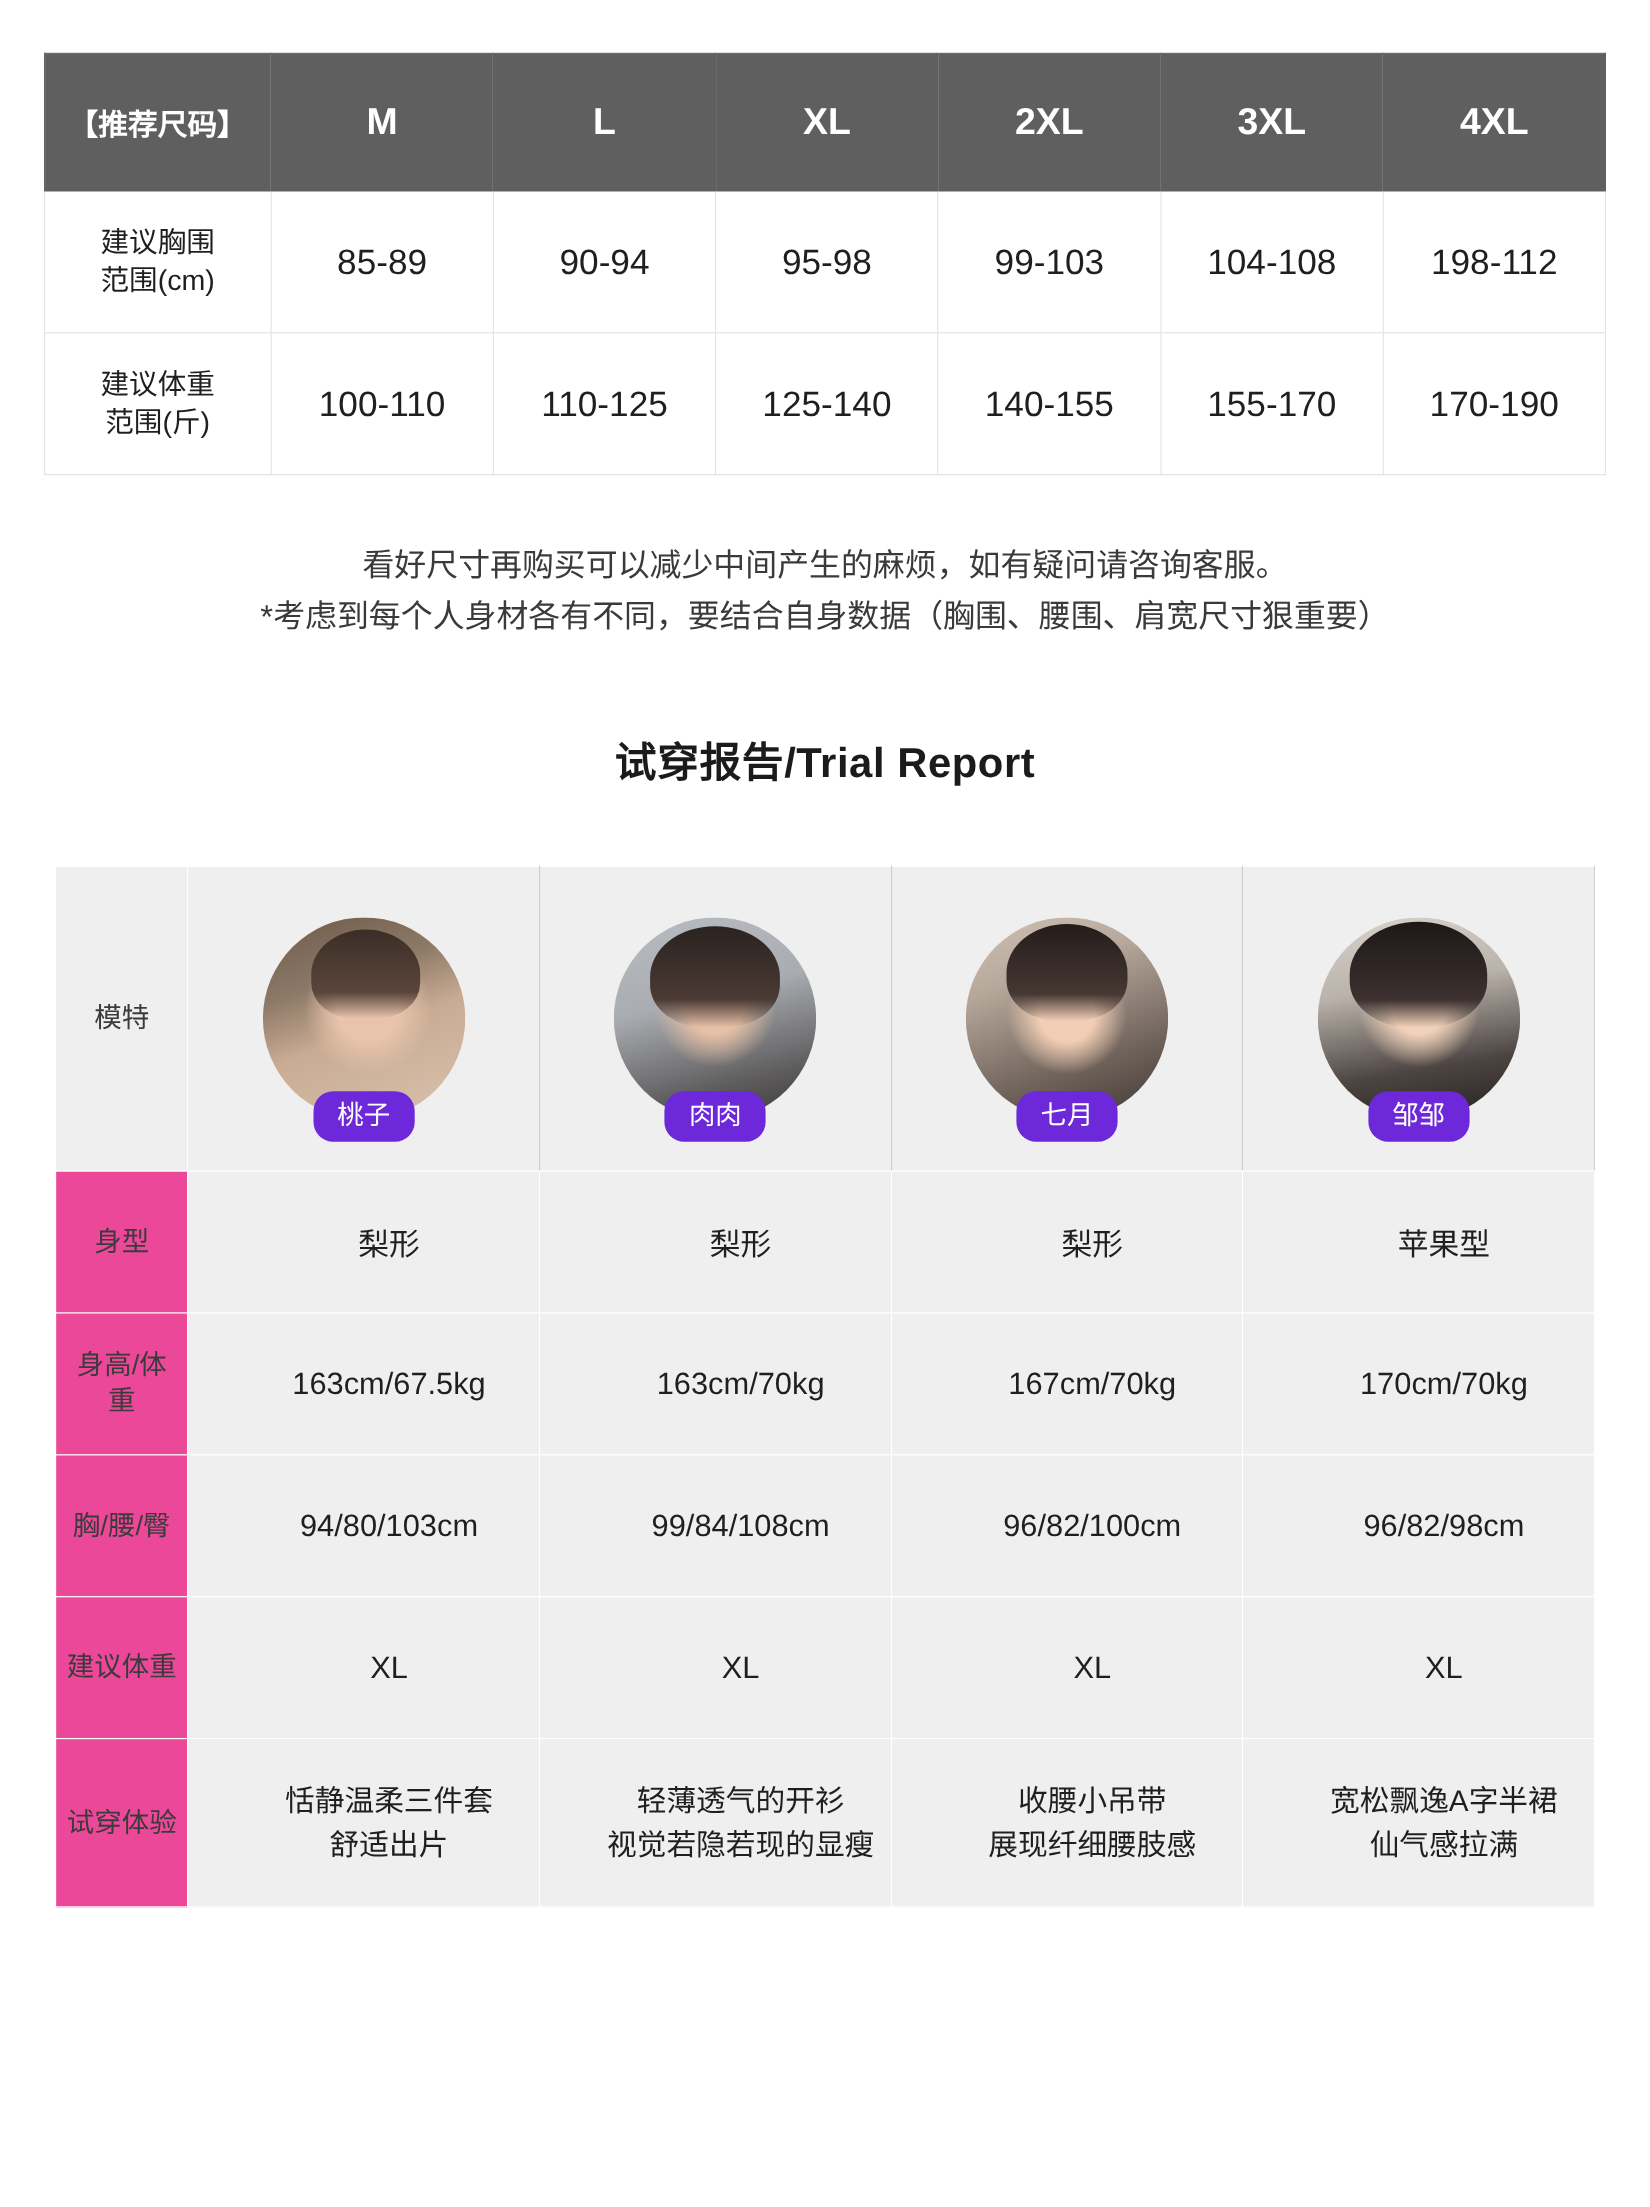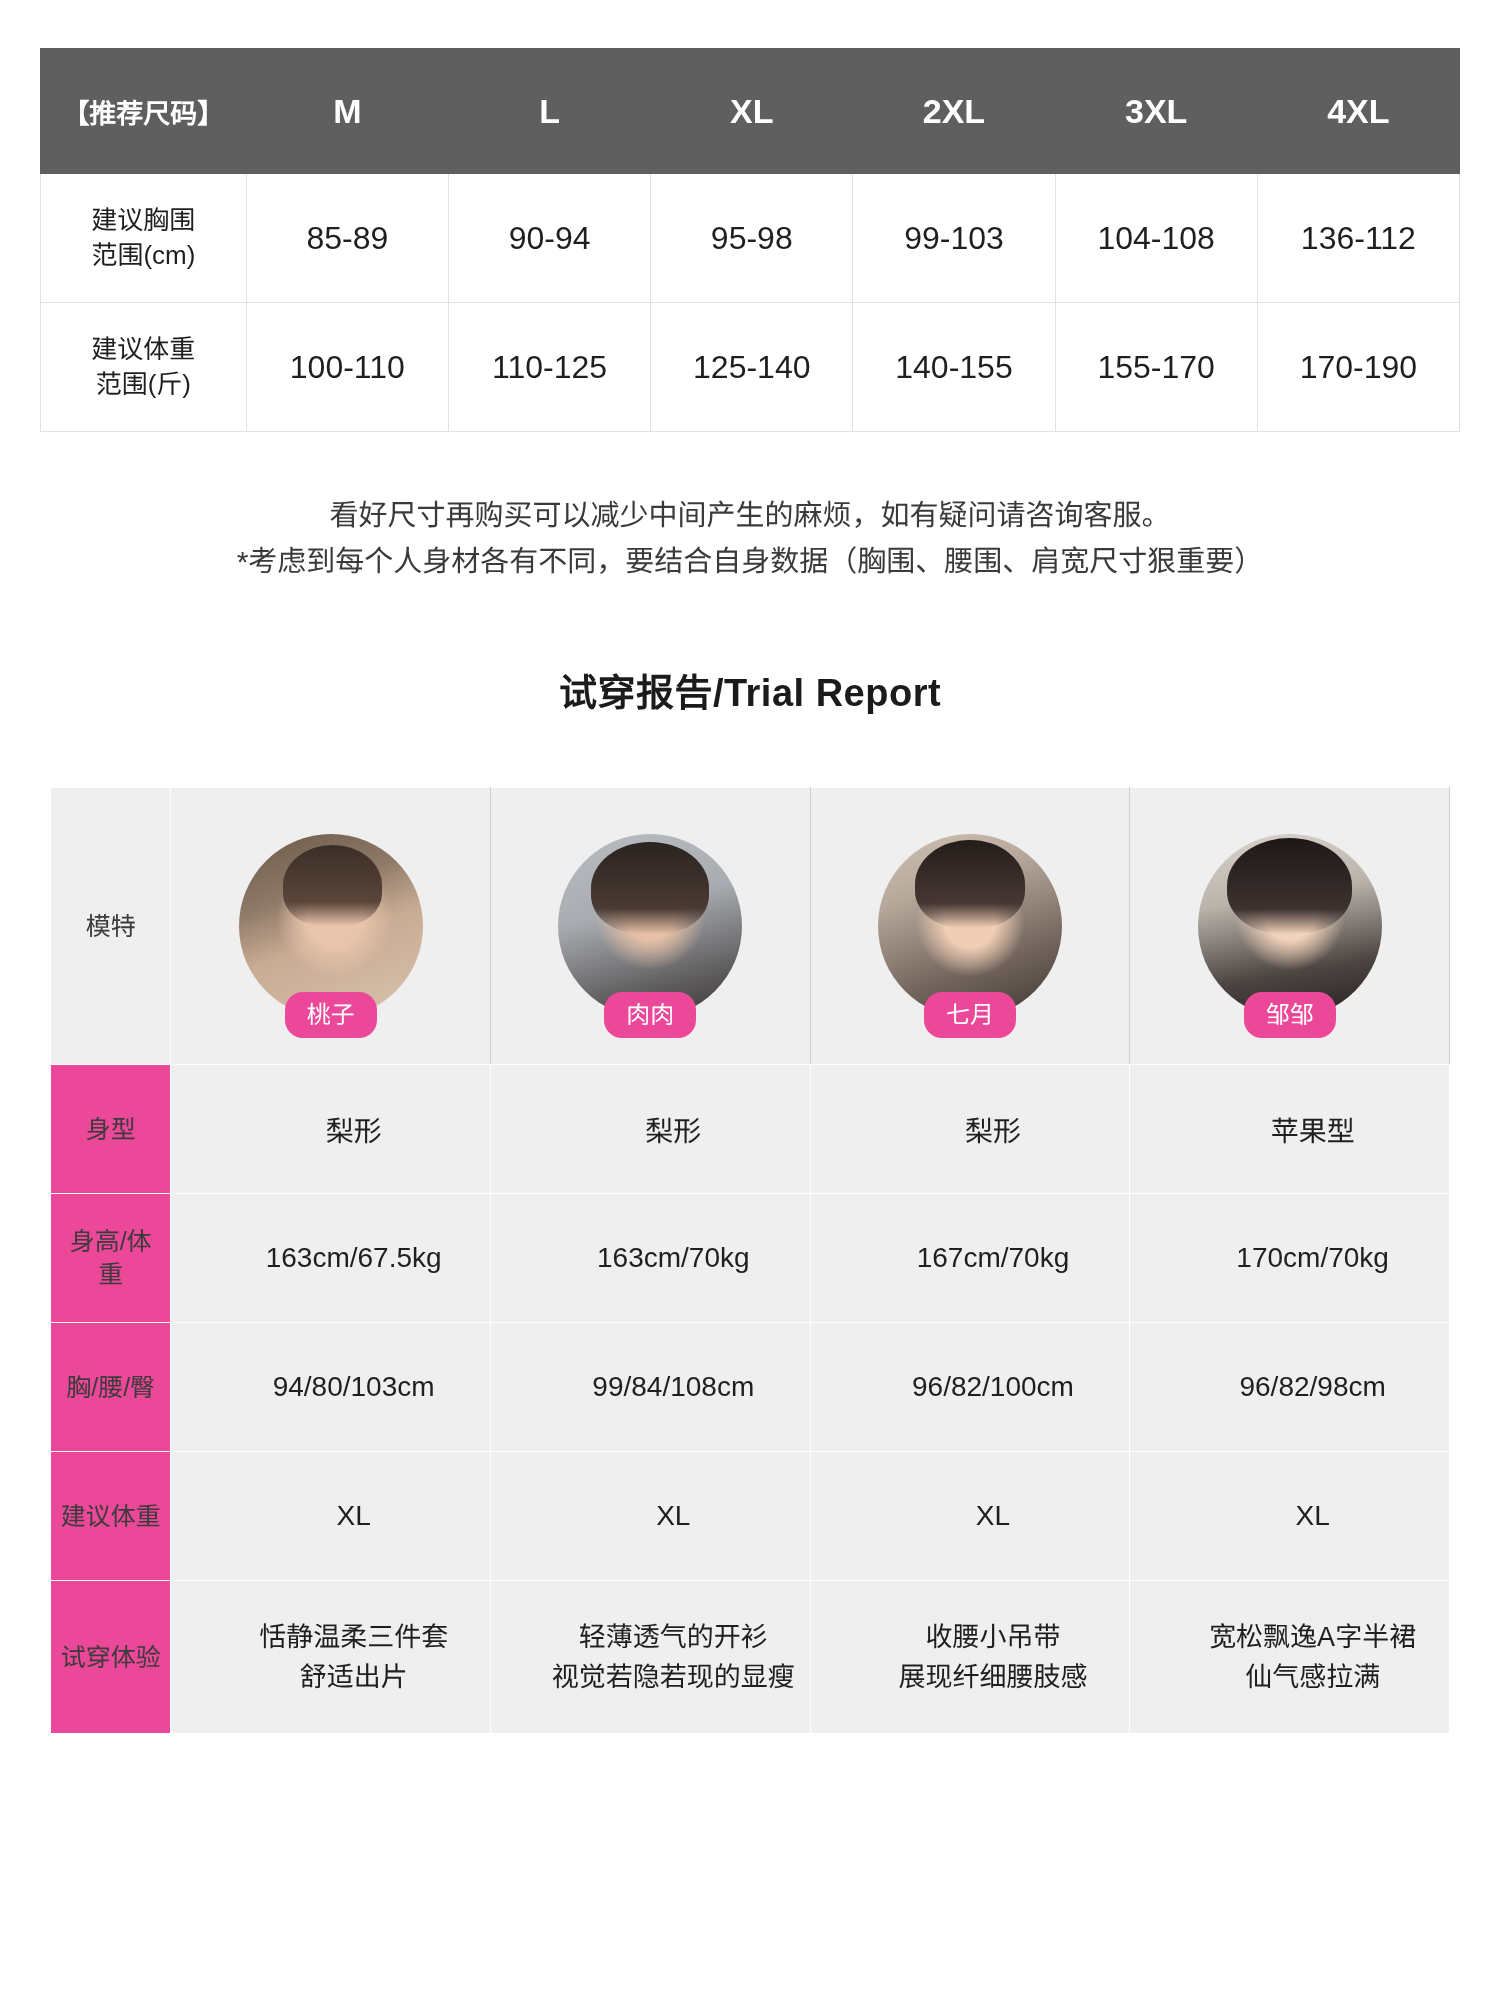--- a/index.html
+++ b/index.html
@@ -180,21 +180,21 @@
     content:"";
     position:absolute; left:16%; top:2%; width:68%; height:52%;
     background: linear-gradient(180deg,#1d1816 0%, #3d3230 74%, rgba(61,50,48,0) 100%);
     border-radius: 50% 50% 44% 44%;
   }
   .name-badge {
     position: absolute;
     left: 50%;
     transform: translateX(-50%);
     bottom: 26px;
-    background: #ec4899;
+    background: #6d28d9;
     color: #ffffff;
     font-size: 24px;
     line-height: 1;
     padding: 11px 22px;
     border-radius: 18px;
     white-space: nowrap;
   }
   table.trial-table tr.data-row td {
     height: 104px;
     font-size: 28px;
@@ -242,21 +242,21 @@
         <tr>
           <td class="row-head">
             <span class="two-line">建议胸围</span>
             <span class="two-line">范围(cm)</span>
           </td>
           <td>85-89</td>
           <td>90-94</td>
           <td>95-98</td>
           <td>99-103</td>
           <td>104-108</td>
-          <td>136-112</td>
+          <td>198-112</td>
         </tr>
         <tr>
           <td class="row-head">
             <span class="two-line">建议体重</span>
             <span class="two-line">范围(斤)</span>
           </td>
           <td>100-110</td>
           <td>110-125</td>
           <td>125-140</td>
           <td>140-155</td>

